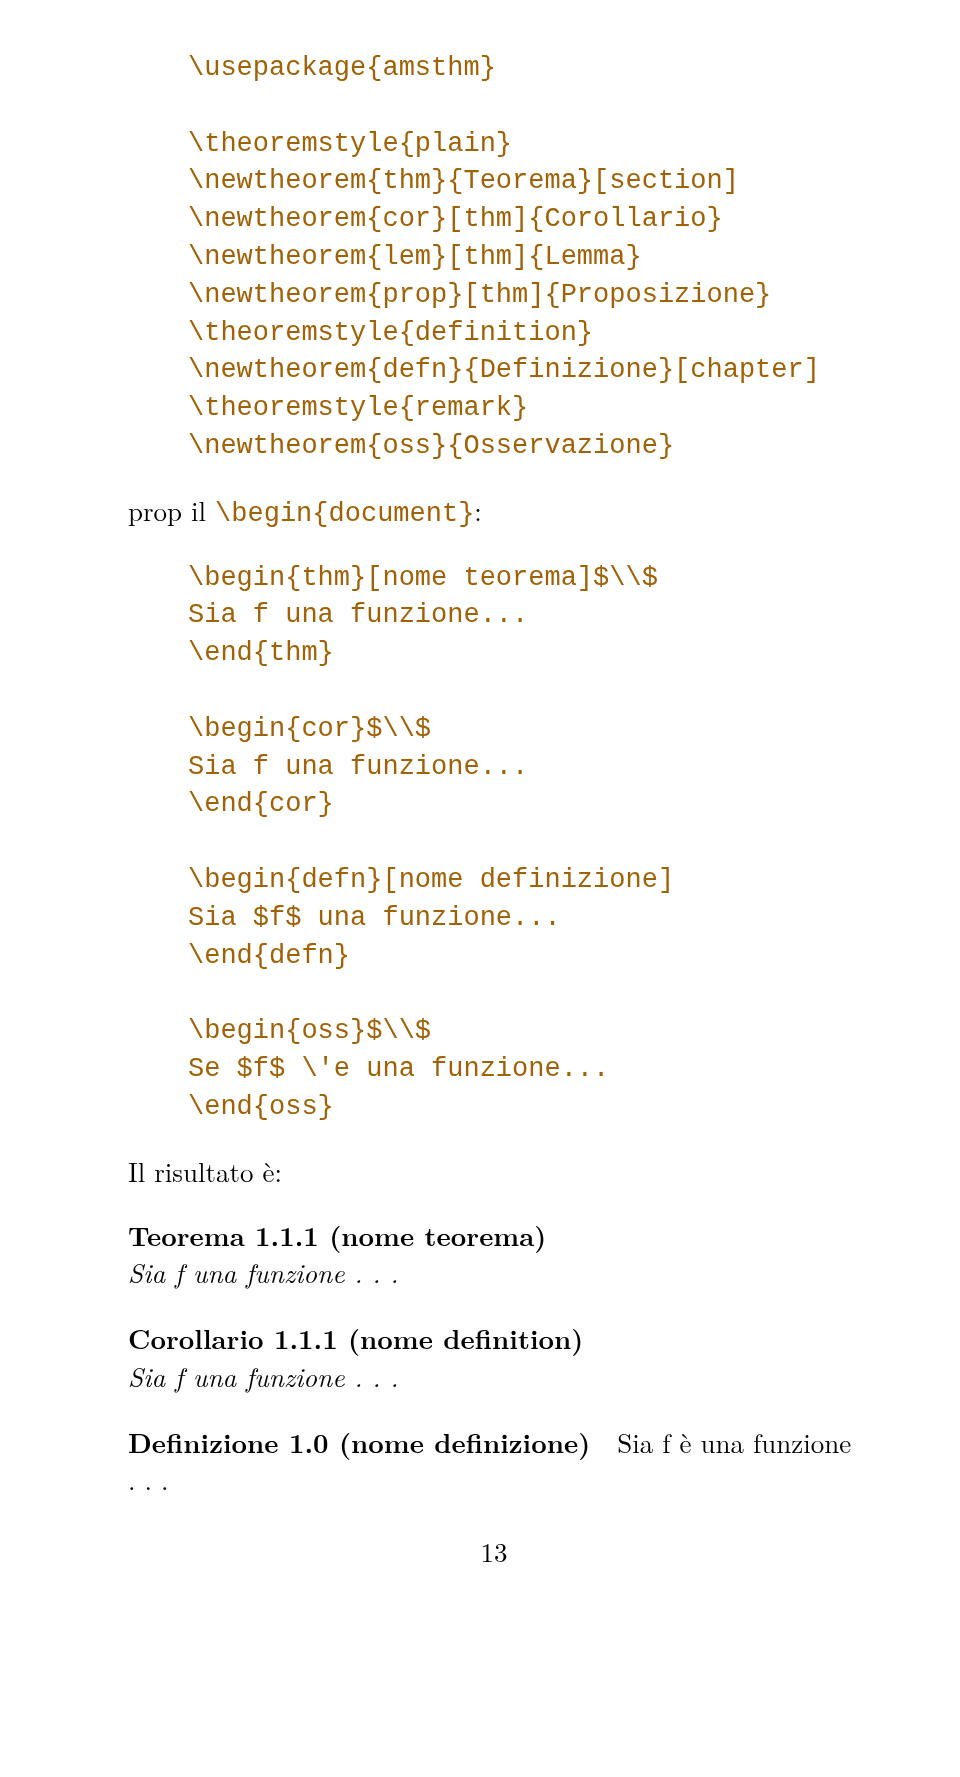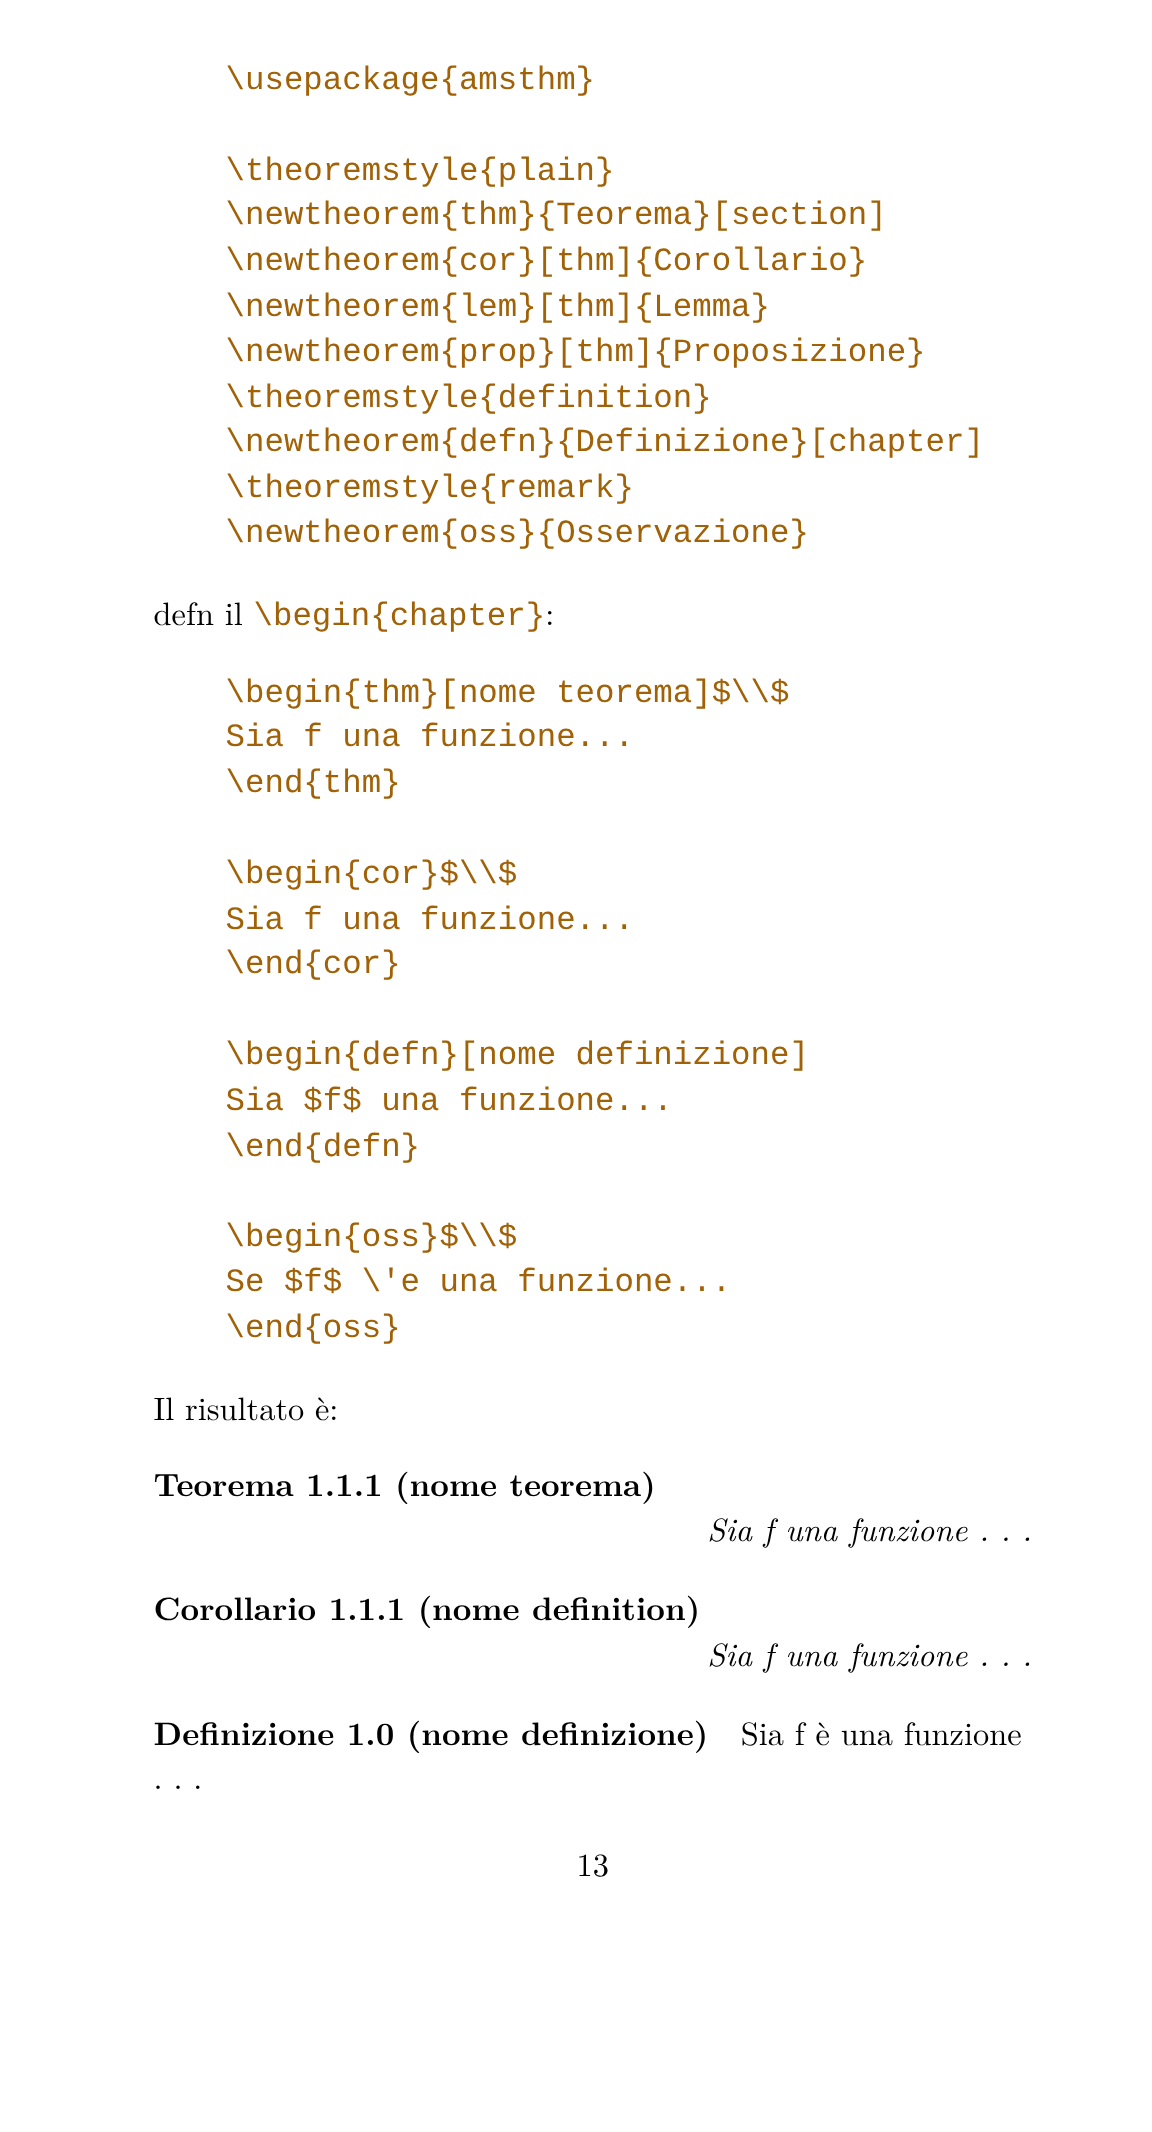--- a/index.html
+++ b/index.html
@@ -24,21 +24,21 @@
     margin-bottom: 26px;
     font-size: 27px;
     line-height: 1.4;
   }
   .body-text {
     margin-bottom: 26px;
   }
   .idt { padding-left: 60px; }
   .thm-block { margin-bottom: 28px; }
   .thm-head { font-weight: bold; }
-  .thm-body-it { font-style: italic; text-align: right; }
+  .thm-body-it { font-style: italic; }
   .defn-inline { }
   .page-num {
     text-align: center;
     margin-top: 35px;
     font-size: 27px;
   }
   p { margin: 0; }
 </style>
 </head>
 <body>
@@ -49,21 +49,21 @@
 \newtheorem{thm}{Teorema}[section]
 \newtheorem{cor}[thm]{Corollario}
 \newtheorem{lem}[thm]{Lemma}
 \newtheorem{prop}[thm]{Proposizione}
 \theoremstyle{definition}
 \newtheorem{defn}{Definizione}[chapter]
 \theoremstyle{remark}
 \newtheorem{oss}{Osservazione}</div>
 
 <p class="body-text">
-  <span>defn il </span><span class="code-block" style="margin:0;display:inline;">\begin{chapter}</span><span>:</span>
+  <span>prop il </span><span class="code-block" style="margin:0;display:inline;">\begin{document}</span><span>:</span>
 </p>
 
 <div class="code-block idt">\begin{thm}[nome teorema]$\\$
 Sia f una funzione...
 \end{thm}
 
 \begin{cor}$\\$
 Sia f una funzione...
 \end{cor}
 

